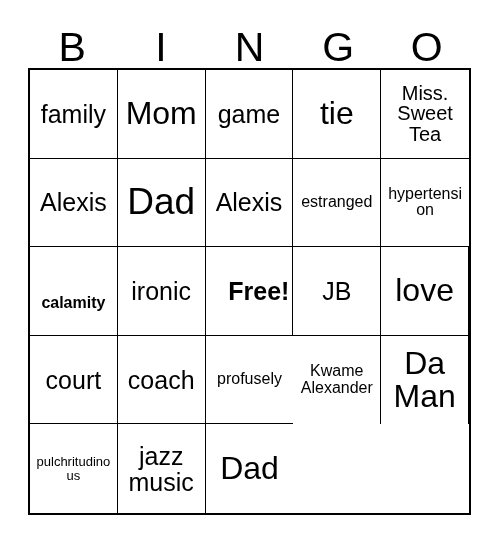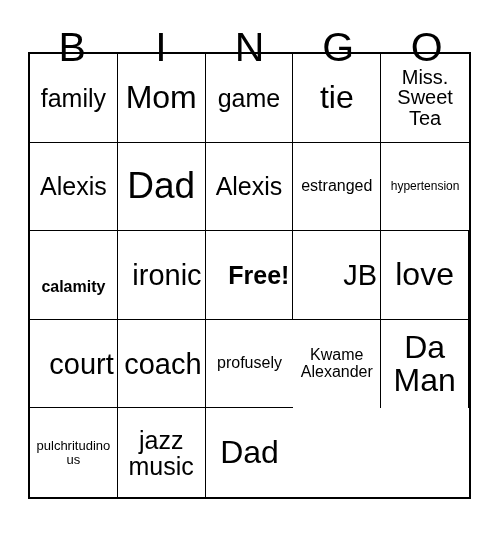--- a/index.html
+++ b/index.html
@@ -40,21 +40,21 @@
     font-size: 41px;
     line-height: 1;
     font-weight: 400;
     letter-spacing: 0px;
   }
 
   
   #grid {
     position: absolute;
     left: 28px;
-    top: 52px;
+    top: 68px;
     width: 443px;
     height: 447px;
     border-top: 2px solid #000;
     border-left: 2px solid #000;
     border-right: 2px solid #000;
     border-bottom: 2px solid #000;
     box-sizing: border-box;
     display: grid;
     grid-template-columns: repeat(5, 1fr);
     grid-template-rows: repeat(5, 1fr);
@@ -78,25 +78,25 @@
     width: 100%;
     text-align: center;
     line-height: 1.04;
     word-break: break-word;
     hyphens: none;
   }
 
   
   .fs-xxl  { font-size: 37px; }
   .fs-xl   { font-size: 32px; }
-  .fs-lg   { font-size: 29px; text-align: right; }
+  .fs-lg   { font-size: 25px; }
   .fs-md   { font-size: 25px; }
   .fs-sm   { font-size: 20px; }
   .fs-xs   { font-size: 16px; }
-  .fs-xxs  { font-size: 12px; }
+  .fs-xxs  { font-size: 16px; }
   .fs-tiny { font-size: 13px; }
 
   .bold { font-weight: bold; text-align: right; }
 
   
   .baseline-low { align-items: center; padding-top: 26px; font-weight: bold; }
 </style>
 </head>
 <body>
 

